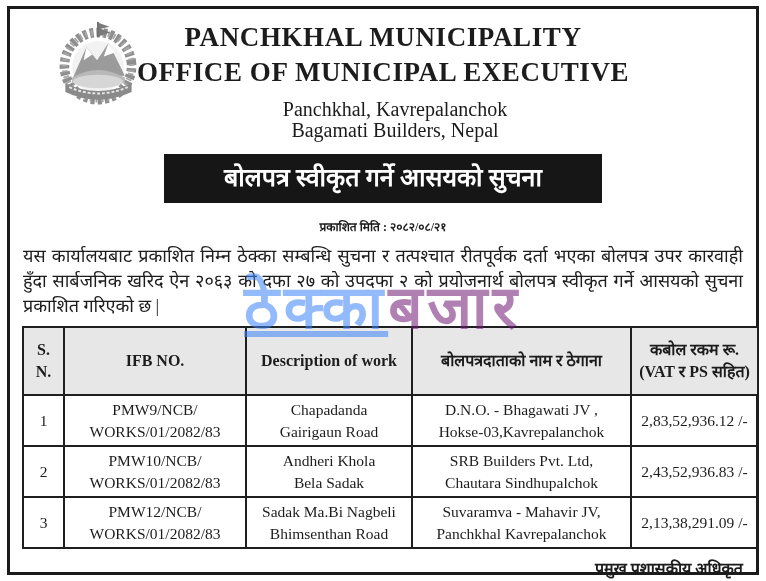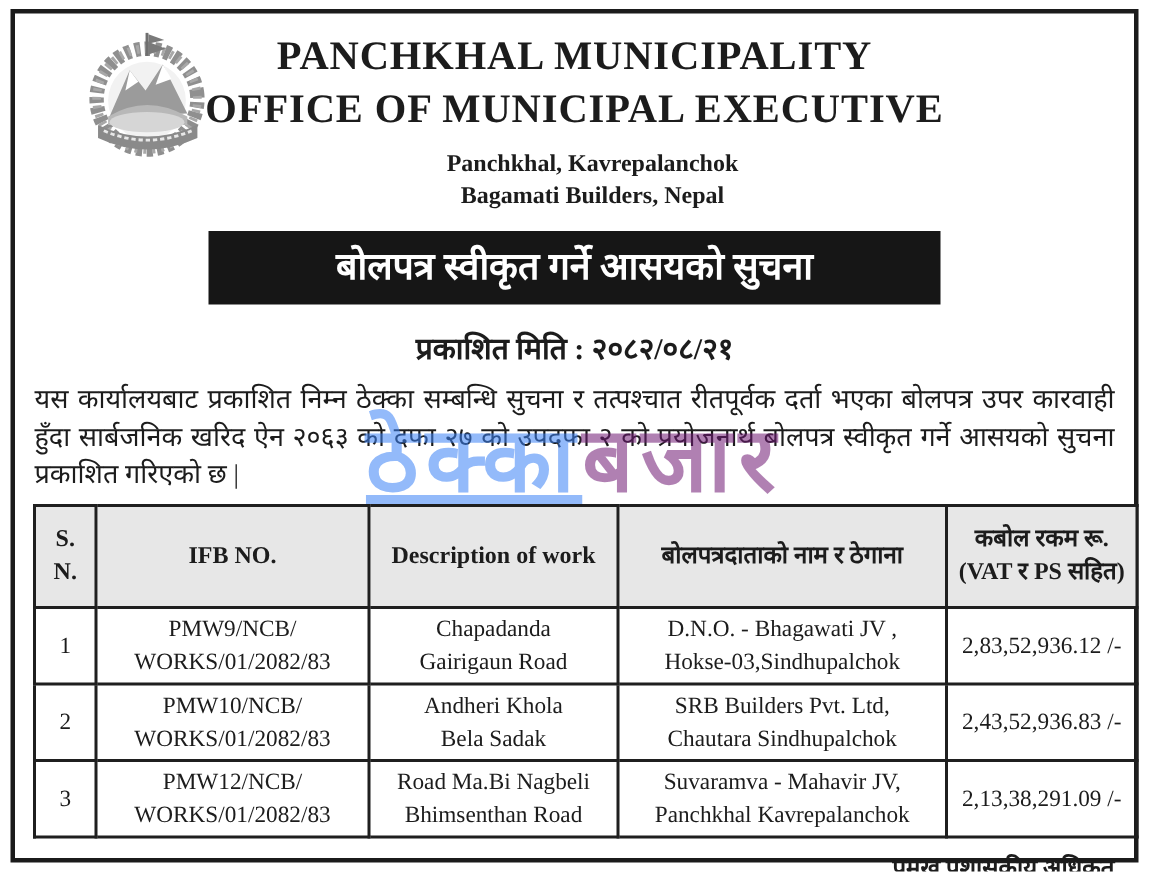--- a/index.html
+++ b/index.html
@@ -9,28 +9,28 @@
     font-family:"Liberation Serif","DejaVu Serif",serif;
   }
   .page {
     position:absolute; left:7px; top:6px; right:7px; bottom:6px;
     border:3px solid #1b1b1b; background:#fff;
   }
   .emblem { position:absolute; left:40px; top:10px; width:96px; height:98px; }
 
   .head { text-align:center; padding-top:11px; }
   .org-name { font-size:27px; font-weight:bold; letter-spacing:.6px; line-height:35px; }
-  .addr { font-size:16px; font-weight:bold; line-height:21px;padding-left:24px; }
+  .addr { font-size:20px; font-weight:normal; line-height:21px;padding-left:24px; }
   .addr.first { margin-top:9px; }
 
   .banner {
-    width:488px; margin:13px auto 0; background:#161616; color:#ffffff;
+    width:438px; margin:13px auto 0; background:#161616; color:#ffffff;
     text-align:center; font-size:25px; font-weight:bold; padding:5px 0 10px;
   }
-  .pub-date { text-align:center; font-weight:bold; font-size:20px; margin-top:15px; }
+  .pub-date { text-align:center; font-weight:bold; font-size:12px; margin-top:15px; }
   .body-text {
     font-size:18px; line-height:25px; text-align:justify;
     margin:9px 13px 0 13px;
   }
   .tapasil {
     text-align:center; font-weight:bold; font-size:16.5px; margin-top:5px;
     position:relative; z-index:3;
   }
 
   .watermark {
@@ -130,21 +130,21 @@
         <td>
           <div>PMW9/NCB/</div>
           <div>WORKS/01/2082/83</div>
         </td>
         <td>
           <div>Chapadanda</div>
           <div>Gairigaun Road</div>
         </td>
         <td>
           <div>D.N.O. - Bhagawati JV ,</div>
-          <div>Hokse-03,Sindhupalchok</div>
+          <div>Hokse-03,Kavrepalanchok</div>
         </td>
         <td>2,83,52,936.12 /-</td>
       </tr>
       <tr>
         <td>2</td>
         <td>
           <div>PMW10/NCB/</div>
           <div>WORKS/01/2082/83</div>
         </td>
         <td>
@@ -157,21 +157,21 @@
         </td>
         <td>2,43,52,936.83 /-</td>
       </tr>
       <tr>
         <td>3</td>
         <td>
           <div>PMW12/NCB/</div>
           <div>WORKS/01/2082/83</div>
         </td>
         <td>
-          <div>Road Ma.Bi Nagbeli</div>
+          <div>Sadak Ma.Bi Nagbeli</div>
           <div>Bhimsenthan Road</div>
         </td>
         <td>
           <div>Suvaramva - Mahavir JV,</div>
           <div>Panchkhal Kavrepalanchok</div>
         </td>
         <td>2,13,38,291.09 /-</td>
       </tr>
     </tbody>
   </table>

